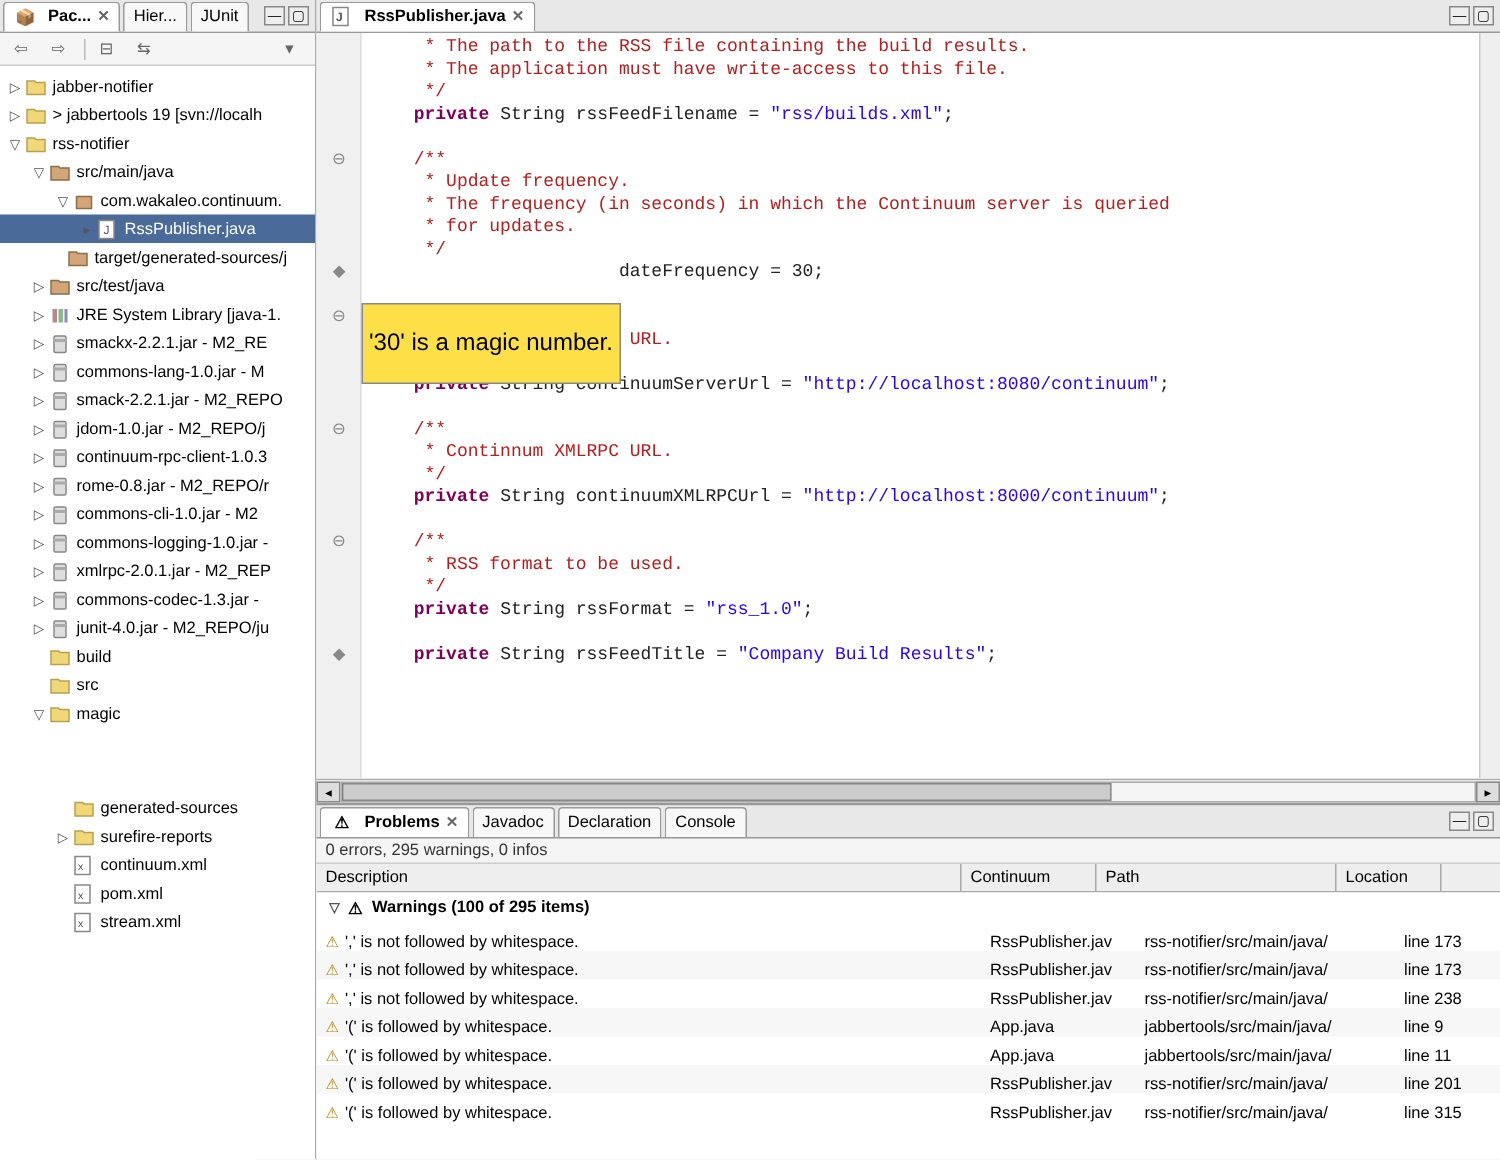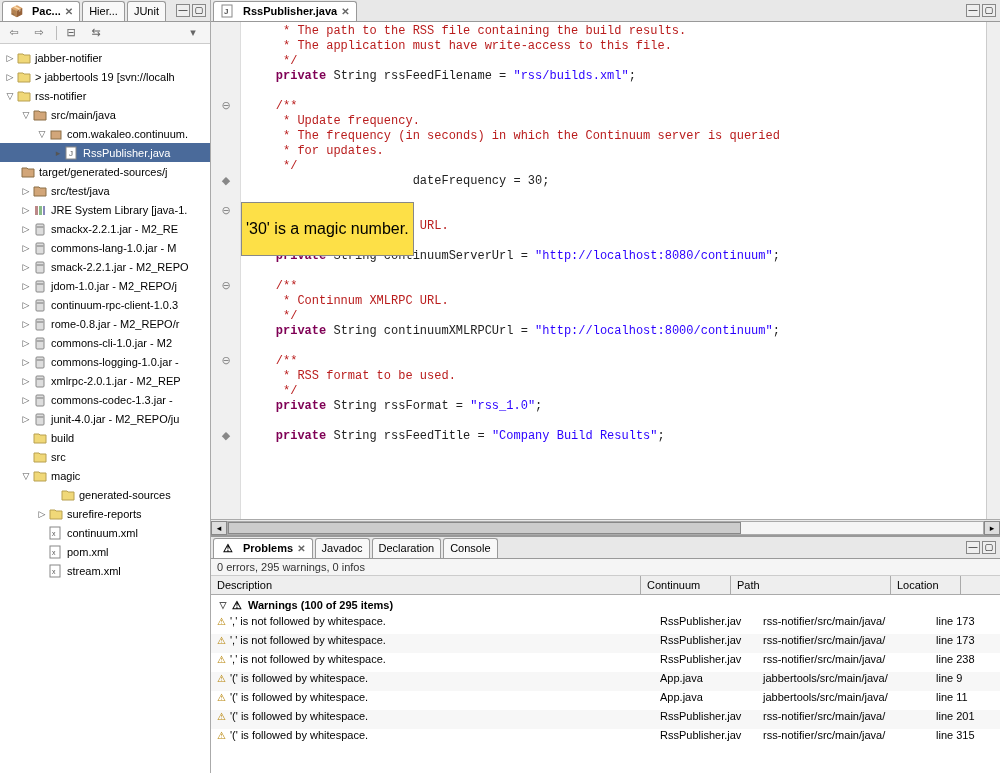--- a/index.html
+++ b/index.html
@@ -36,21 +36,21 @@
 .hscroll .thumb { position: absolute; left: 0; top: 0; height: 100%; width: 68%; background: #ccc; border: 1px solid #888; }
 .bottom-panel { height: 238px; border-top: 2px solid #999; background: #f5f5f5; display: flex; flex-direction: column; }
 .status-line { padding: 2px 6px; font-size: 11px; color: #333; border-bottom: 1px solid #ccc; background: #f5f5f5; }
 .problems-table { flex: 1; overflow: auto; background: #fff; }
 .ptable-header { display: flex; background: #eee; border-bottom: 1px solid #aaa; font-size: 11px; }
 .ptable-header .col { padding: 3px 6px; border-right: 1px solid #aaa; }
 .col-desc { width: 430px; }
 .col-res { width: 90px; }
 .col-path { width: 160px; }
 .col-loc { width: 70px; }
-.prow { display: flex; font-size: 11px; align-items: flex-start; height: 19px; gap: 13px; }
+.prow { display: flex; font-size: 11px; align-items: flex-end; height: 19px; gap: 13px; }
 .prow:nth-child(odd) { background: #f7f7f7; }
 .prow .col { padding: 0 6px; white-space: nowrap; overflow: hidden; }
 .prow .indent { width: 40px; }
 .group-row { display: flex; align-items: center; height: 20px; font-weight: bold; padding-left: 6px; background: #fff; }
 .warn-ic { color: #b8860b; margin-right: 4px; font-size: 10px; }
 </style>
 </head>
 <body>
 
 <div class="workbench">
@@ -130,21 +130,21 @@
         <div class="tree-row selected" style="padding-left: 52px;">
           <span class="tw">▸</span>
           <span class="ic">
             <svg viewBox="0 0 14 14">
               <rect x="1" y="1" width="10" height="12" fill="#fff" stroke="#888"></rect>
               <text x="4" y="10" font-size="8" fill="#555">J</text>
             </svg>
           </span>
           <span>RssPublisher.java</span>
         </div>
-        <div class="tree-row" style="padding-left: 8px;">
+        <div class="tree-row" style="padding-left: 32px;">
           <span class="tw"></span>
           <span class="ic">
             <svg viewBox="0 0 14 14">
               <path d="M1 3h5l1 1h6v8H1z" fill="#d2a679" stroke="#8b6f47"></path>
             </svg>
           </span>
           <span>target/generated-sources/j</span>
         </div>
         <div class="tree-row" style="padding-left: 20px;">
           <span class="tw">▷</span>
@@ -296,21 +296,21 @@
         </div>
         <div class="tree-row" style="padding-left: 20px;">
           <span class="tw">▽</span>
           <span class="ic">
             <svg viewBox="0 0 14 14">
               <path d="M1 3h5l1 1h6v8H1z" fill="#f0d878" stroke="#b8a050"></path>
             </svg>
           </span>
           <span>magic</span>
         </div>
-        <div class="tree-row" style="padding-left: 48px;">
+        <div class="tree-row" style="padding-left: 36px; margin-top: 44px;">
           <span class="tw"></span>
           <span class="ic">
             <svg viewBox="0 0 14 14">
               <path d="M1 3h5l1 1h6v8H1z" fill="#f0d878" stroke="#b8a050"></path>
             </svg>
           </span>
           <span>generated-sources</span>
         </div>
         <div class="tree-row" style="padding-left: 36px;">
           <span class="tw">▷</span>

